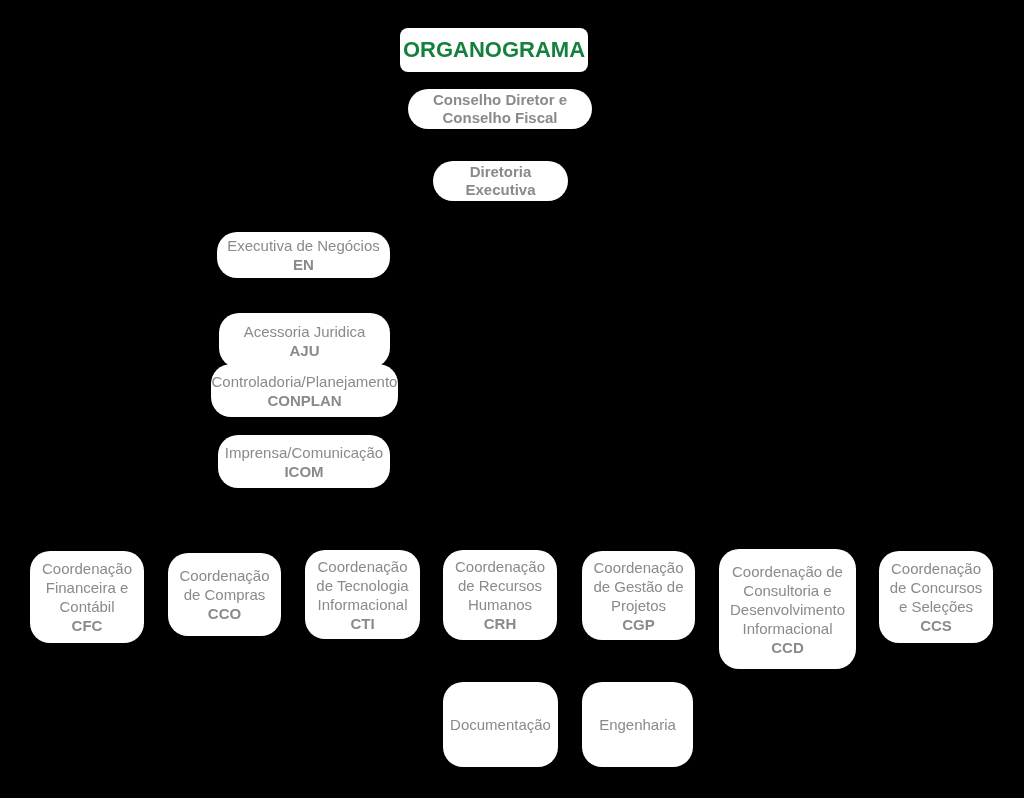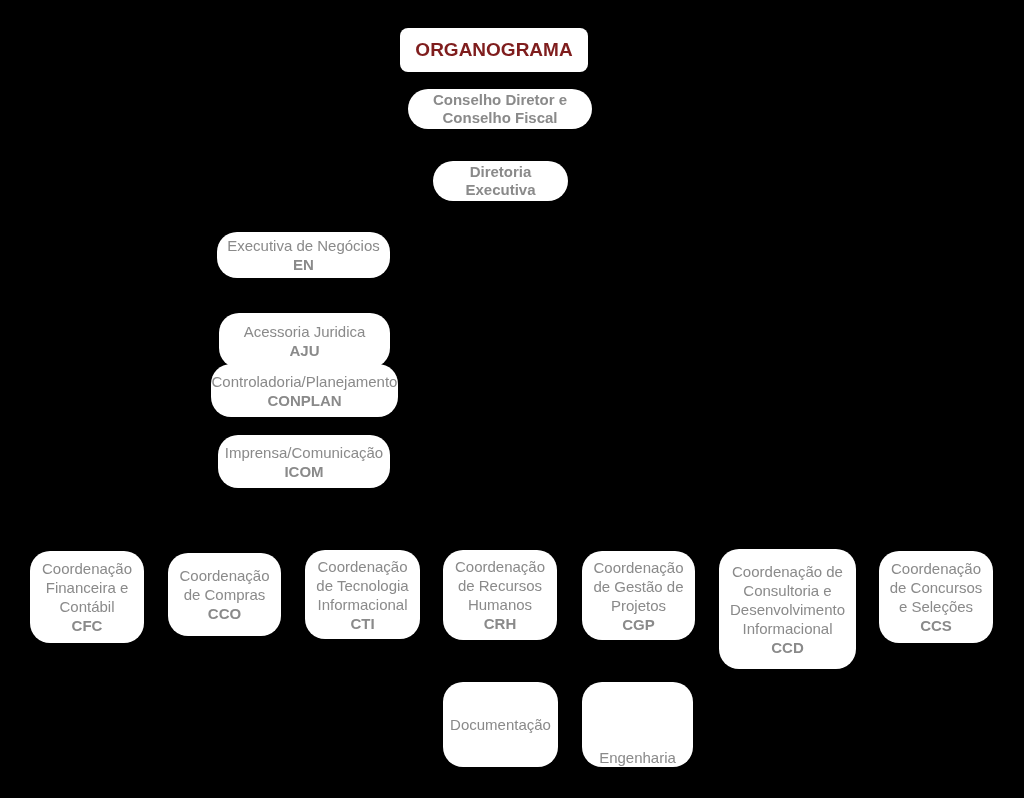--- a/index.html
+++ b/index.html
@@ -33,23 +33,23 @@
   }
   .line { white-space: nowrap; }
   .acronym { font-weight: 700; white-space: nowrap; }
   .emph .line { font-weight: 700; line-height: 18px; }
 
   .title-node {
     overflow: hidden;
     border-radius: 8px;
   }
   .title-text {
-    font-size: 19px;
+    font-size: 22px;
     font-weight: 700;
-    color: #7f1d1d;
+    color: #15803d;
     white-space: nowrap;
     line-height: 44px;
   }
 
   
   #n-title    { left: 400px; top: 28px;  width: 188px; height: 44px; }
   #n-conselho { left: 408px; top: 89px;  width: 184px; height: 40px; }
   #n-diretoria{ left: 433px; top: 161px; width: 135px; height: 40px; }
   #n-en       { left: 217px; top: 232px; width: 173px; height: 46px; }
   #n-aju      { left: 219px; top: 293px; width: 171px; height: 55px; margin-top: 20px; }
@@ -57,21 +57,21 @@
   #n-icom     { left: 218px; top: 435px; width: 172px; height: 53px; }
   #n-sec      { left: 623px; top: 232px; width: 174px; height: 46px; }
   #n-cfc      { left: 30px;  top: 551px; width: 114px; height: 92px; }
   #n-cco      { left: 168px; top: 553px; width: 113px; height: 83px; }
   #n-cti      { left: 305px; top: 550px; width: 115px; height: 89px; }
   #n-crh      { left: 443px; top: 550px; width: 114px; height: 90px; }
   #n-cgp      { left: 582px; top: 551px; width: 113px; height: 89px; }
   #n-ccd      { left: 719px; top: 549px; width: 137px; height: 120px; }
   #n-ccs      { left: 879px; top: 551px; width: 114px; height: 92px; }
   #n-doc      { left: 443px; top: 682px; width: 115px; height: 85px; }
-  #n-eng      { left: 582px; top: 682px; width: 111px; height: 85px; justify-content: flex-end; }
+  #n-eng      { left: 582px; top: 682px; width: 111px; height: 85px; }
 </style>
 </head>
 <body>
 
 <div id="stage">
 
   <div class="node title-node" id="n-title">
     <div class="title-text">ORGANOGRAMA</div>
   </div>
 

